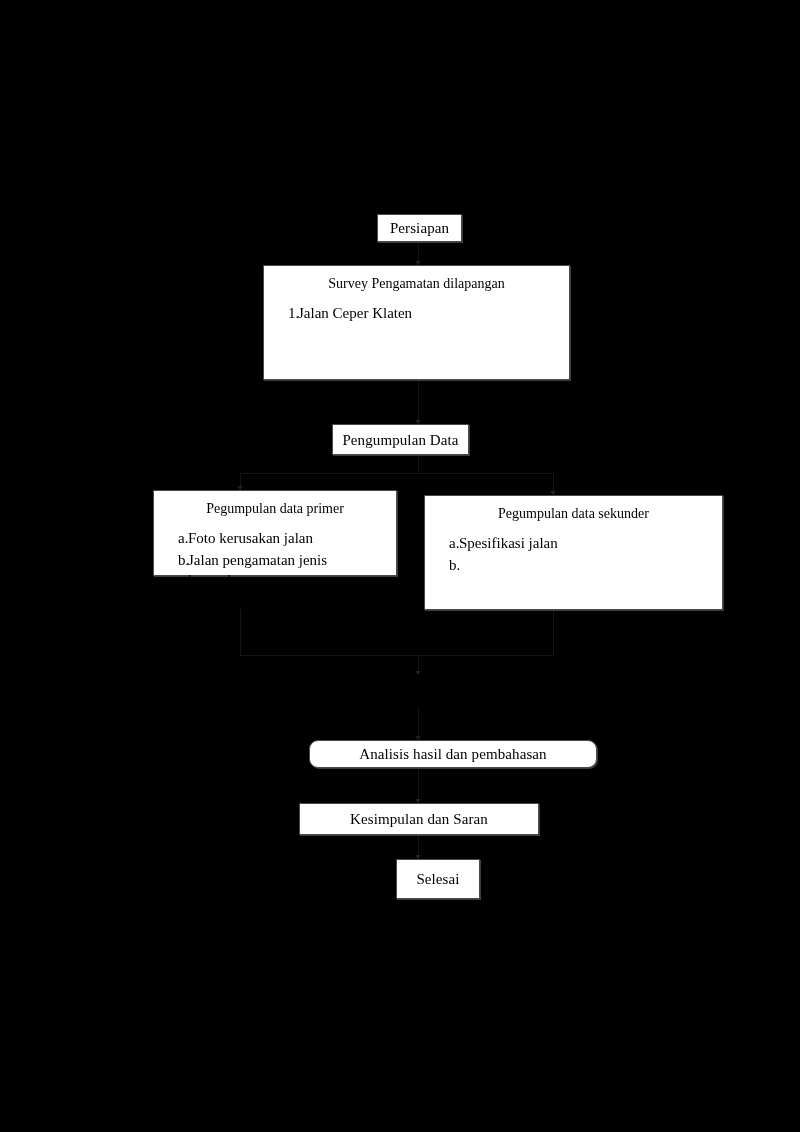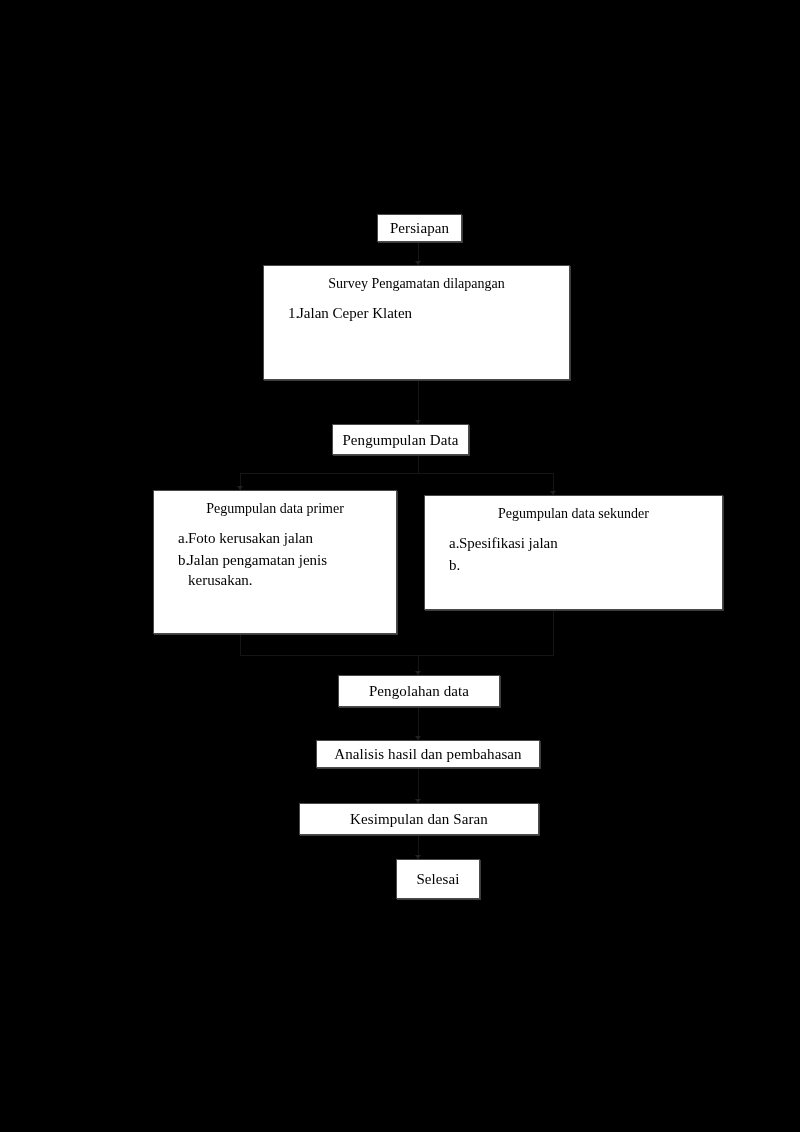--- a/index.html
+++ b/index.html
@@ -130,21 +130,21 @@
         <span class="li-marker">1.</span>
         <span class="li-text">Jalan Ceper Klaten</span>
       </li>
     </ul>
   </div>
 
   <div class="node node-center" style="left:332px; top:424px; width:137px; height:31px;">
     <span class="node-label">Pengumpulan Data</span>
   </div>
 
-  <div class="panel" style="left:153px; top:490px; width:244px; height:144px;">
+  <div class="panel" style="left:153px; top:490px; width:244px; height:86px;">
     <div class="panel-title">Pegumpulan data primer</div>
     <ul class="panel-list">
       <li>
         <span class="li-marker">a.</span>
         <span class="li-text">Foto kerusakan jalan</span>
       </li>
       <li>
         <span class="li-marker">b.</span>
         <span class="li-text">Jalan pengamatan jenis kerusakan.</span>
       </li>
@@ -157,25 +157,22 @@
       <li>
         <span class="li-marker">a.</span>
         <span class="li-text">Spesifikasi jalan</span>
       </li>
       <li>
         <span class="li-marker">b.</span>
       </li>
     </ul>
   </div>
 
-  <div class="node node-center" style="left:338px; top:675px; width:162px; height:32px;">
-    <span class="node-label">Pengolahan data</span>
-  </div>
 
-  <div class="node node-center" style="left:316px; top:740px; width:224px; height:28px;">
+  <div class="node node-center" style="left:309px; top:740px; width:288px; height:28px;border-radius:9px;">
     <span class="node-label">Analisis hasil dan pembahasan</span>
   </div>
 
   <div class="node node-center" style="left:299px; top:803px; width:240px; height:32px;">
     <span class="node-label">Kesimpulan dan Saran</span>
   </div>
 
   <div class="node node-center" style="left:396px; top:859px; width:84px; height:40px;">
     <span class="node-label">Selesai</span>
   </div>

